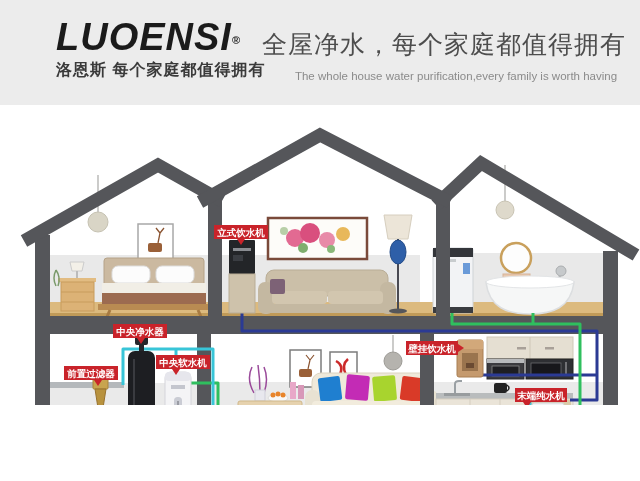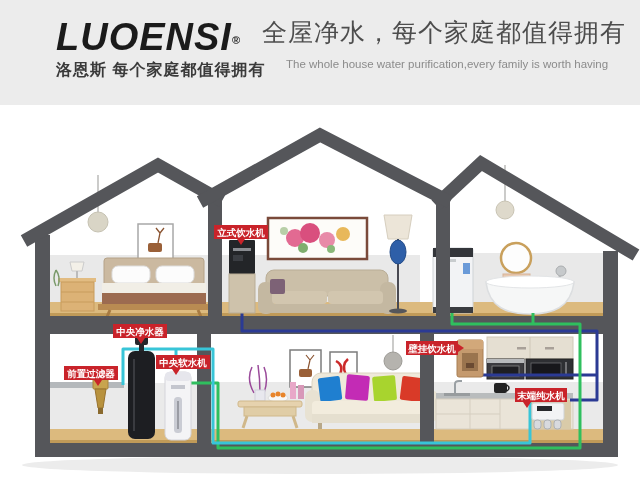--- a/index.html
+++ b/index.html
@@ -1,23 +1,23 @@
 <!DOCTYPE html>
 <html><head>
 <meta charset="utf-8">
 <style>
   html,body{margin:0;padding:0;background:#fff;}
-  .stage{position:relative;width:640px;height:481px;background:#fff;overflow:hidden;
+  .stage{position:relative;width:640px;height:405px;background:#fff;overflow:hidden;
          font-family:"Liberation Sans","DejaVu Sans",sans-serif;}
   .header{position:absolute;left:0;top:0;width:640px;height:105px;background:#ececec;}
   .logo{position:absolute;left:56px;top:18px;color:#1b1b1b;}
   .logo .brand{font-size:38px;font-weight:900;font-style:italic;letter-spacing:1px;line-height:38px;}
   .logo sup{font-size:11px;font-weight:700;font-style:normal;vertical-align:super;}
   .logo .sub{font-size:16px;font-weight:700;color:#3a3a3a;letter-spacing:1px;margin-top:4px;font-style:normal;}
-  .slogan-wrap{position:absolute;left:262px;top:16px;}
+  .slogan-wrap{position:absolute;left:262px;top:28px;text-align:center;}
   .slogan{font-size:25px;color:#4d4d4d;letter-spacing:1px;white-space:nowrap;}
   .slogan-en{font-size:11.5px;color:#8b8b8b;margin-top:9px;padding-left:24px;white-space:nowrap;}
   svg{position:absolute;left:0;top:105px;}
   svg text.lbl{font-family:"Liberation Sans","DejaVu Sans",sans-serif;font-size:9.5px;font-weight:700;fill:#fff;}
 </style>
 </head>
 <body>
 
 <div class="stage">
 

